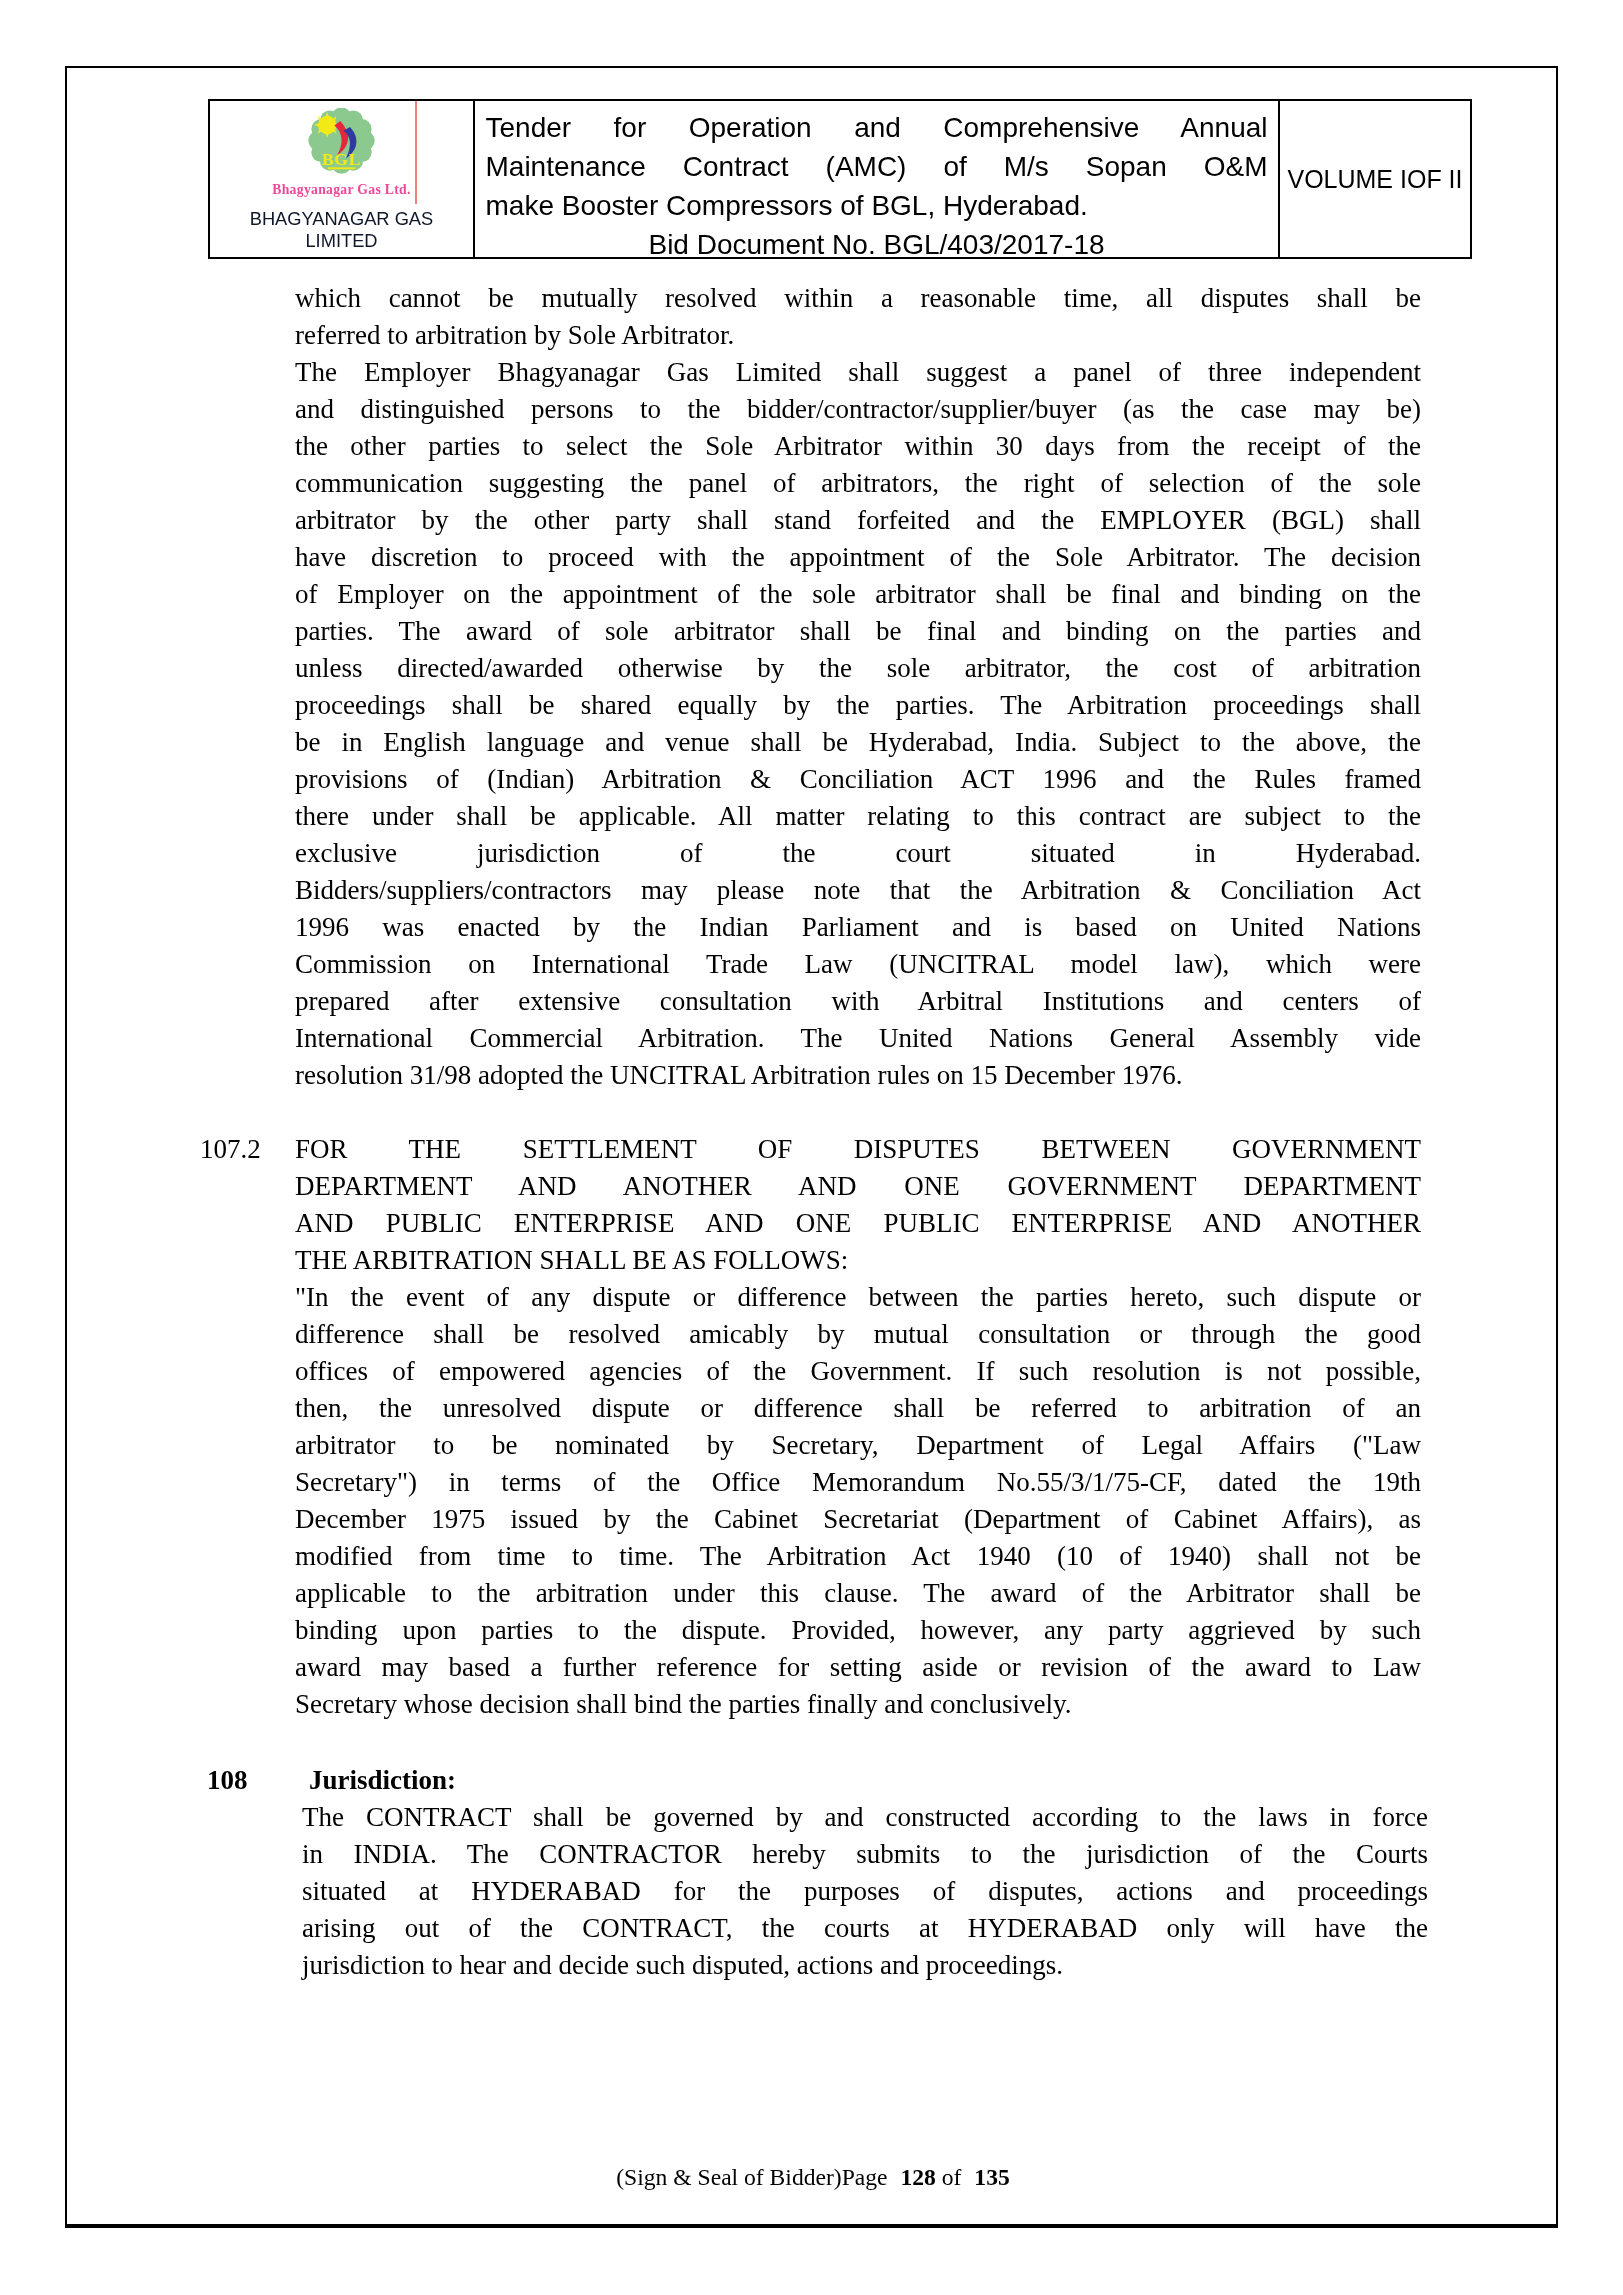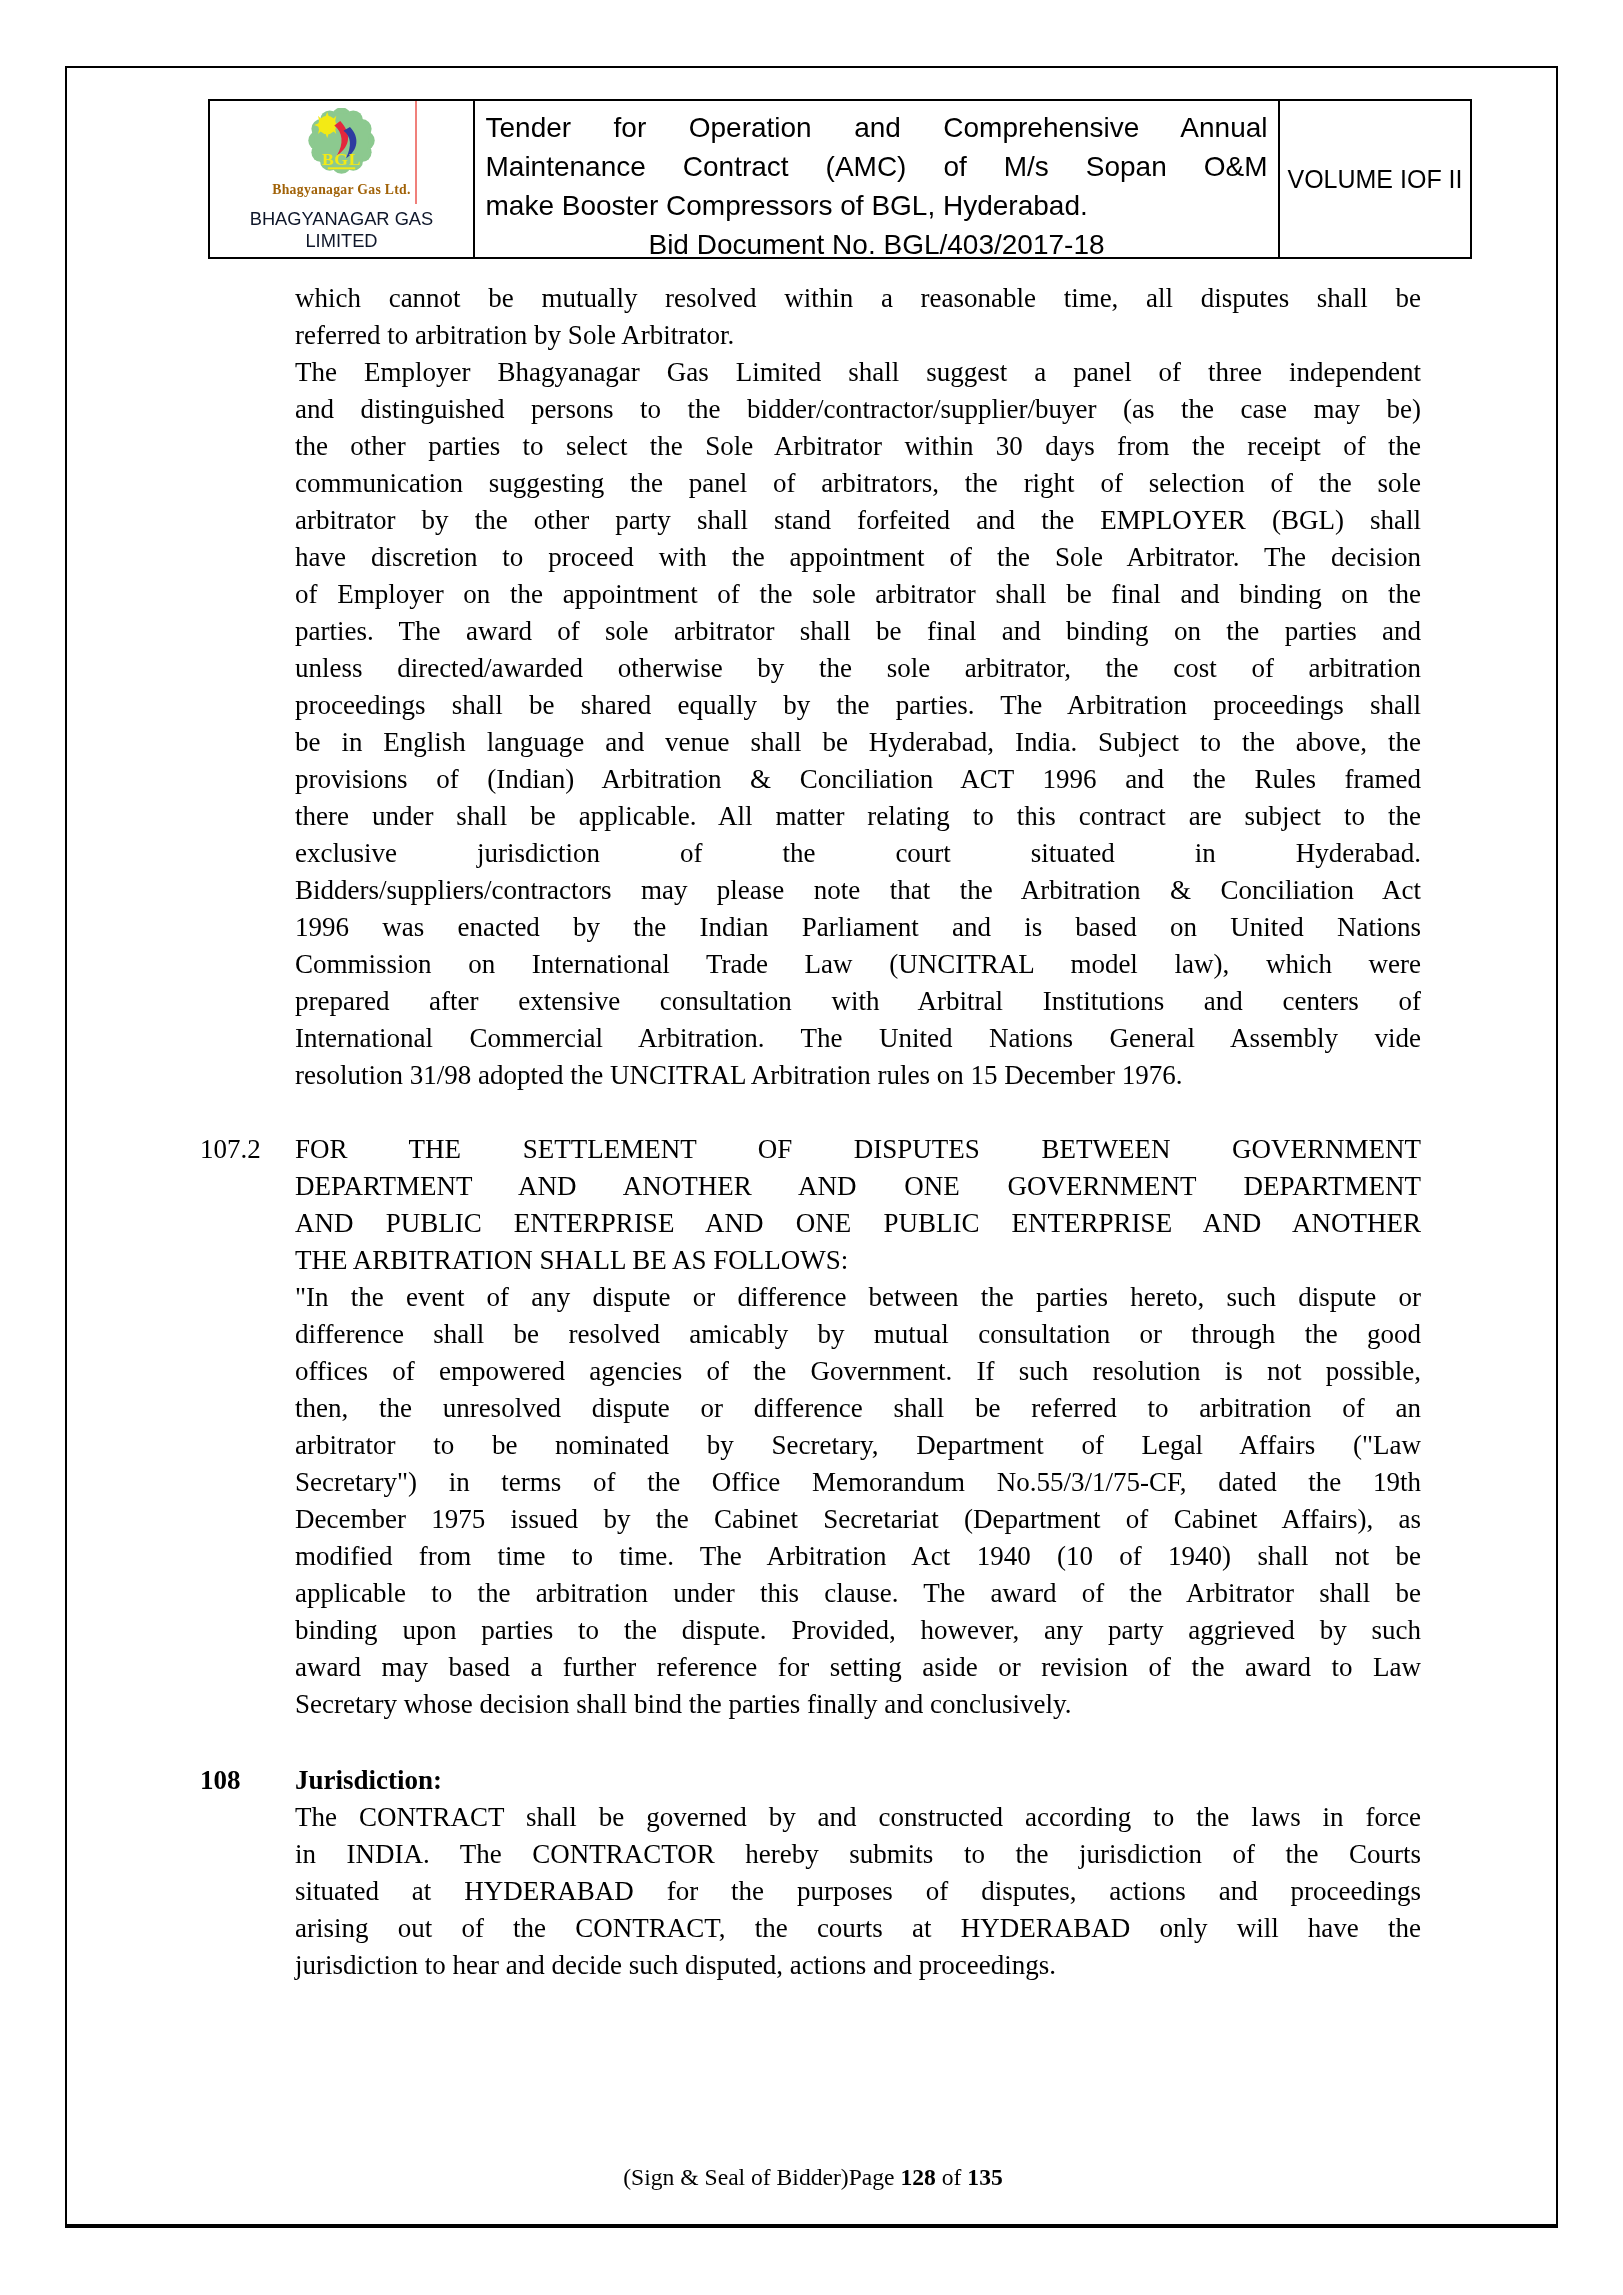--- a/index.html
+++ b/index.html
@@ -29,21 +29,21 @@
   
   .body-text{position:absolute;left:200px;top:280px;width:1220px;
         font-size:27px;line-height:37px;}
   .block{display:flex;}
   .block-2{margin-top:37px;}
   .block-3{margin-top:39px;}
   .num{flex:0 0 95px;}
   .lines{flex:0 0 1126px;}
   .line{text-align:left;}
   .line.j{text-align:justify;text-align-last:justify;}
-  .b{font-weight:bold;}
+  .b{font-weight:bold;margin-left:7px;}
   
   .footer{position:absolute;left:198px;top:2163px;width:1230px;display:flex;
         justify-content:center;font-size:23.6px;line-height:29px;}
 </style>
 </head>
 <body>
 
 <div class="page">
 
   <div class="page-border"></div>
@@ -76,21 +76,21 @@
           <polygon points="26,12 32,18 28,21"></polygon>
             <polygon points="54,12 48,18 52,21"></polygon>
           <polygon points="26,40 32,34 28,31"></polygon>
             <polygon points="54,40 48,34 52,31"></polygon>
         </g>
         <path d="M60,20 C77,38 77,58 55,73 C66,55 64,37 51,27 Z" fill="#E3273D"></path>
         <path d="M75,29 C90,45 88,64 69,77 C78,58 77,44 65,35 Z" fill="#2E3BA0"></path>
         <text x="62" y="87" text-anchor="middle" font-family="Liberation Serif, serif" font-weight="bold" font-size="27" letter-spacing="1" fill="#F3EA15">BGL</text>
         <rect x="41" y="91" width="42" height="3" fill="#F3EA15"></rect>
       </svg>
-      <div class="logo-subtitle" id="logo-subtitle" style="color: #a16207;">Bhagyanagar Gas Ltd.</div>
+      <div class="logo-subtitle" id="logo-subtitle" style="color: #ec4899;">Bhagyanagar Gas Ltd.</div>
       <div class="company-name">
         <div>BHAGYANAGAR GAS</div>
         <div>LIMITED</div>
       </div>
       <div class="red-divider" id="red-divider" style="background: rgb(240, 128, 123);"></div>
     </div>
 
     <div class="hcell hcell-mid" id="title-lines">
         <div class="tline justify">Tender for Operation and Comprehensive Annual</div>
         <div class="tline justify">Maintenance Contract (AMC) of M/s Sopan O&amp;M</div>

